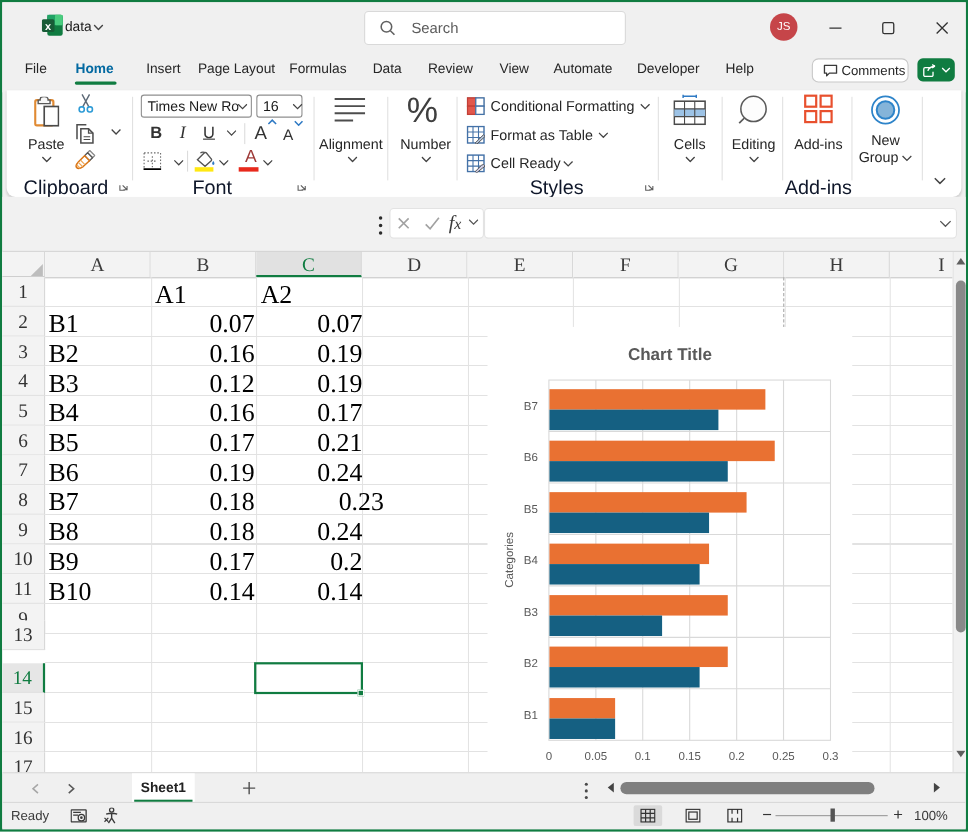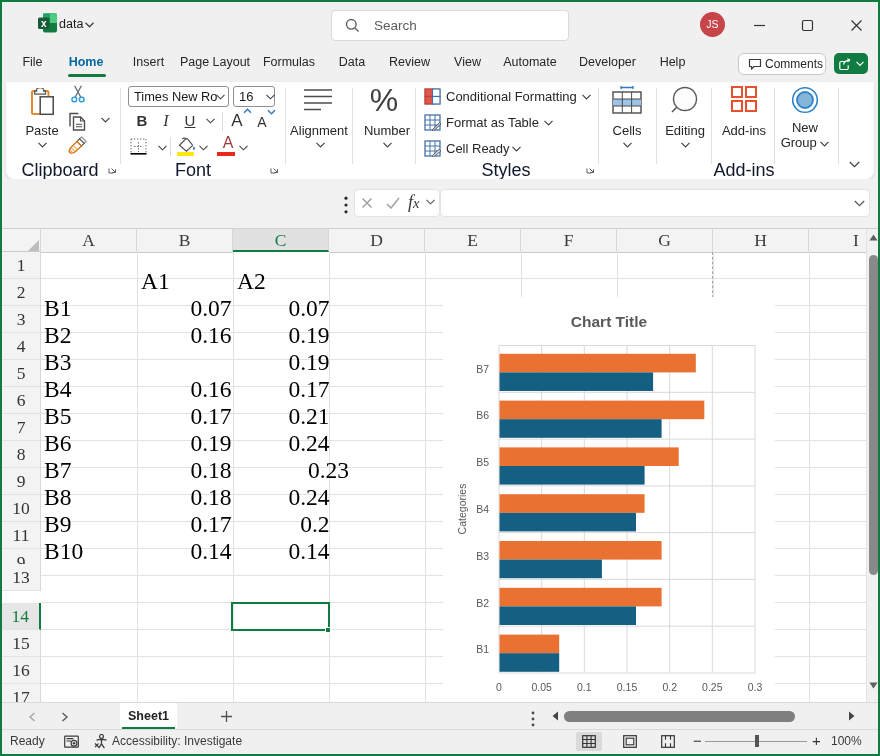--- a/index.html
+++ b/index.html
@@ -20,21 +20,21 @@
   .glabel{position:absolute;top:80px;height:16px;line-height:16px;font-size:18px;color:#0f172a;text-align:center;}
   .rtext{font-size:13px;color:#262626;}
   
   #fbar{position:absolute;left:0;top:177px;width:876px;height:49px;background:#f1f1f1;}
   #namebox{position:absolute;left:9px;top:10px;width:319px;height:26px;background:#fff;border:1px solid #e3e3e3;border-radius:4px;}
   #finput{position:absolute;left:438px;top:10px;width:428px;height:26px;background:#fff;border:1px solid #e3e3e3;border-radius:4px;}
   
   #grid{position:absolute;left:0px;top:226px;width:876px;height:474px;background:#fff;border-top:1px solid #d0d0d0;}
   .colhead{position:absolute;top:0px;height:23px;background:#f3f3f3;border-right:1px solid #d8d8d8;border-bottom:1px solid #cacaca;font-family:"Liberation Serif",serif;font-size:17.5px;color:#3b3b3b;text-align:center;line-height:23px;}
   .rowhead{position:absolute;left:0px;width:38px;background:#f3f3f3;border-right:1px solid #d8d8d8;border-bottom:1px solid #e2e2e2;font-family:"Liberation Serif",serif;font-size:17.5px;color:#333;text-align:center;}
-  .cell{position:absolute;font-family:"Liberation Serif",serif;font-size:23.5px;color:#000;line-height:27px;height:27px;padding-top:16px;}
+  .cell{position:absolute;font-family:"Liberation Serif",serif;font-size:23.5px;color:#000;line-height:27px;height:27px;padding-top:3px;}
   .num{text-align:right;}
   
   #vsb{position:absolute;left:864px;top:0px;width:12px;height:473px;background:#f1f1f1;border-left:1px solid #e3e3e3;}
   
   #tabbar{position:absolute;left:0;top:700px;width:876px;height:27px;background:#f0f0f0;border-top:1px solid #d9d9d9;}
   
   #statusbar{position:absolute;left:0;top:727px;width:876px;height:23px;background:#f0f0f0;border-top:1px solid #d9d9d9;font-size:12px;color:#3a3a3a;}
 </style>
 </head>
 <body>
@@ -374,20 +374,21 @@
   <div class="cell" style="left:42px;top:104px;">B3</div>
   <div class="cell" style="left:42px;top:131px;">B4</div>
   <div class="cell" style="left:42px;top:158px;">B5</div>
   <div class="cell" style="left:42px;top:185px;">B6</div>
   <div class="cell" style="left:42px;top:212px;">B7</div>
   <div class="cell" style="left:42px;top:239px;">B8</div>
   <div class="cell" style="left:42px;top:266px;">B9</div>
   <div class="cell" style="left:42px;top:293px;">B10</div>
   <div class="cell num" style="left:135px;width:94.5px;top:50px;">0.07</div>
   <div class="cell num" style="left:135px;width:94.5px;top:77px;">0.16</div>
+  <div class="cell num" style="left:135px;width:94.5px;top:104px;">0.12</div>
   <div class="cell num" style="left:135px;width:94.5px;top:131px;">0.16</div>
   <div class="cell num" style="left:135px;width:94.5px;top:158px;">0.17</div>
   <div class="cell num" style="left:135px;width:94.5px;top:185px;">0.19</div>
   <div class="cell num" style="left:135px;width:94.5px;top:212px;">0.18</div>
   <div class="cell num" style="left:135px;width:94.5px;top:239px;">0.18</div>
   <div class="cell num" style="left:135px;width:94.5px;top:266px;">0.17</div>
   <div class="cell num" style="left:135px;width:94.5px;top:293px;">0.14</div>
   <div class="cell num" style="left:231px;width:96.5px;top:50px;">0.07</div>
   <div class="cell num" style="left:231px;width:96.5px;top:77px;">0.19</div>
   <div class="cell num" style="left:231px;width:96.5px;top:104px;">0.19</div>
@@ -502,21 +503,20 @@
     <rect x="0.7" y="1.2" width="13.6" height="11" rx="0.5" fill="none" stroke="#3a3a3a" stroke-width="1.2"></rect>
     <path d="M2.5 3.6 h7 M2.5 6 h4.5" stroke="#3a3a3a" stroke-width="1.1"></path>
     <circle cx="10" cy="8.3" r="2.9" fill="none" stroke="#3a3a3a" stroke-width="1.2"></circle>
     <circle cx="10" cy="8.3" r="1.2" fill="#3a3a3a"></circle>
   </svg>
   <svg class="abs" style="left:92px;top:4px" width="14" height="15" viewBox="0 0 14 15">
     <circle cx="7.5" cy="2.4" r="1.9" fill="none" stroke="#3a3a3a" stroke-width="1.2"></circle>
     <path d="M2.5 6.2 Q7.5 4.4 12.5 6.2 M7.5 5.6 v4.2 M7.5 9.8 L4.6 14.2 M7.5 9.8 L10.4 14.2" stroke="#3a3a3a" stroke-width="1.25" fill="none"></path>
     <path d="M1 9.5 L4.5 13 M4.5 9.5 L1 13" stroke="#3a3a3a" stroke-width="1.1"></path>
   </svg>
-  <div class="abs" style="left:110px;top:0;height:22px;line-height:22px;">Accessibility: Investigate</div>
   <div class="abs" style="left:574px;top:2px;width:26px;height:19px;background:#dadada;border-radius:2px;"></div>
   <svg class="abs" style="left:580px;top:5px" width="14" height="13" viewBox="0 0 14 13">
     <rect x="0.7" y="0.7" width="12.6" height="11.6" fill="none" stroke="#333" stroke-width="1.2"></rect>
     <path d="M0.7 4.5 h12.6 M0.7 8.5 h12.6 M4.9 0.7 v11.6 M9.1 0.7 v11.6" stroke="#333" stroke-width="1.1"></path>
   </svg>
   <svg class="abs" style="left:621px;top:5px" width="14" height="13" viewBox="0 0 14 13">
     <rect x="0.7" y="0.7" width="12.6" height="11.6" fill="none" stroke="#333" stroke-width="1.2"></rect>
     <rect x="3.2" y="3.2" width="7.6" height="6.6" fill="none" stroke="#333" stroke-width="1.1"></rect>
   </svg>
   <svg class="abs" style="left:659px;top:5px" width="14" height="13" viewBox="0 0 14 13">

